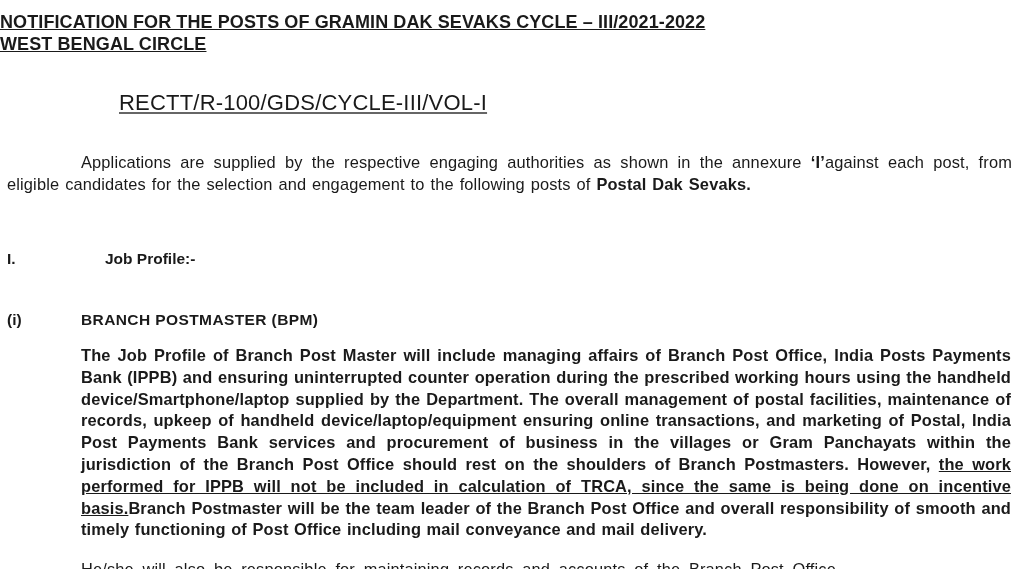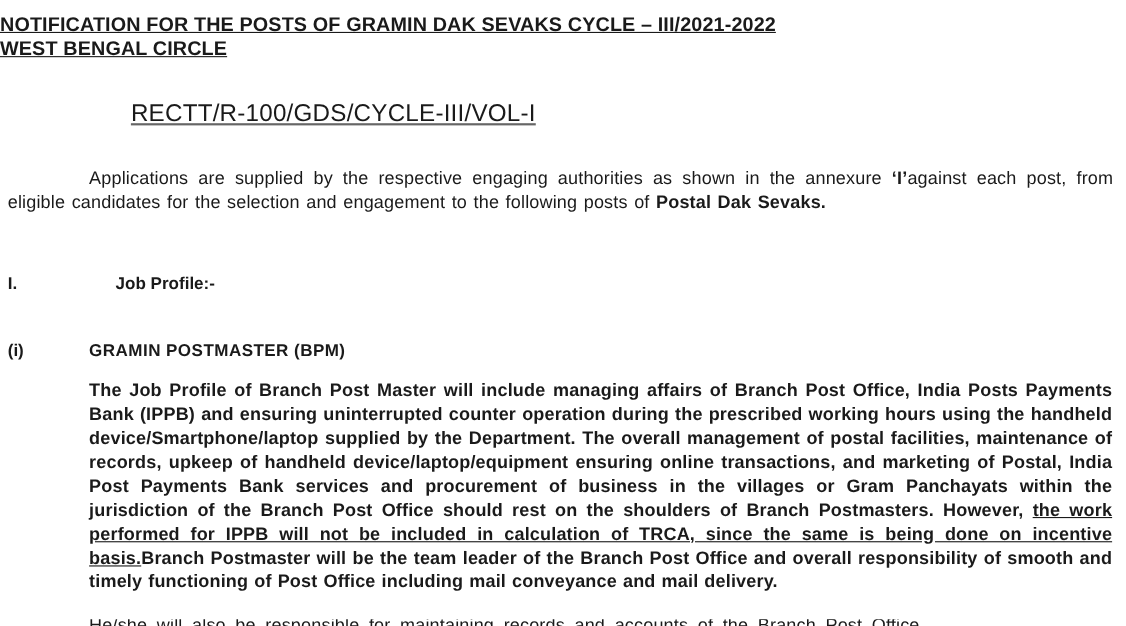--- a/index.html
+++ b/index.html
@@ -49,20 +49,20 @@
   <div class="title t2">WEST BENGAL CIRCLE</div>
 
   <div class="ref">RECTT/R-100/GDS/CYCLE-III/VOL-I</div>
 
   <div class="para intro"><span>Applications are supplied by the respective engaging authorities as shown in the annexure </span><b>‘I’</b><span>against each post, from eligible candidates for the selection and engagement to the following posts of </span><b>Postal Dak Sevaks.</b></div>
 
   <div class="sec sec-num-1">I.</div>
   <div class="sec sec-title-1">Job Profile:-</div>
 
   <div class="sec sec-num-2">(i)</div>
-  <div class="sec sec-title-2">GRAMIN POSTMASTER (BPM)</div>
+  <div class="sec sec-title-2">BRANCH POSTMASTER (BPM)</div>
 
   <div class="para body"><span>The Job Profile of Branch Post Master will include managing affairs of Branch Post Office, India Posts Payments Bank (IPPB) and ensuring uninterrupted counter operation during the prescribed working hours using the handheld device/Smartphone/laptop supplied by the Department. The overall management of postal facilities, maintenance of records, upkeep of handheld device/laptop/equipment ensuring online transactions, and marketing of Postal, India Post Payments Bank services and procurement of business in the villages or Gram Panchayats within the jurisdiction of the Branch Post Office should rest on the shoulders of Branch Postmasters. However, </span><span class="u">the work performed for IPPB will not be included in calculation of TRCA, since the same is being done on incentive basis.</span><span>Branch Postmaster will be the team leader of the Branch Post Office and overall responsibility of smooth and timely functioning of Post Office including mail conveyance and mail delivery.</span></div>
 
   <div class="cut">
       <span>He/she will also be responsible for maintaining records and accounts of the Branch Post Office</span>
     </div>
 </div>
 
 </body></html>

